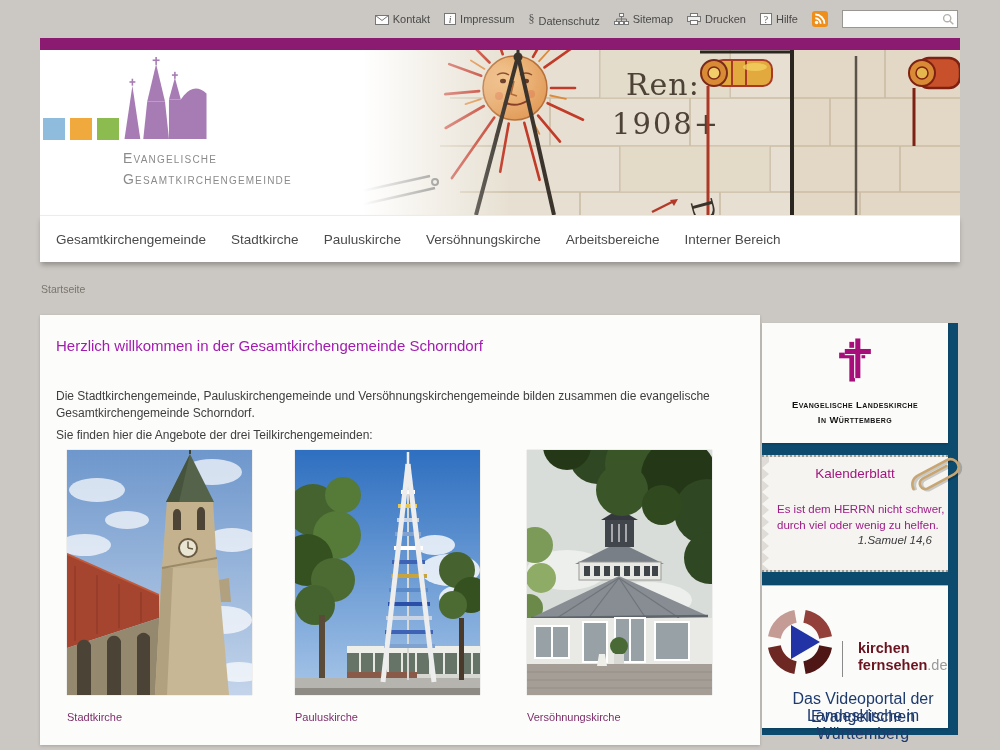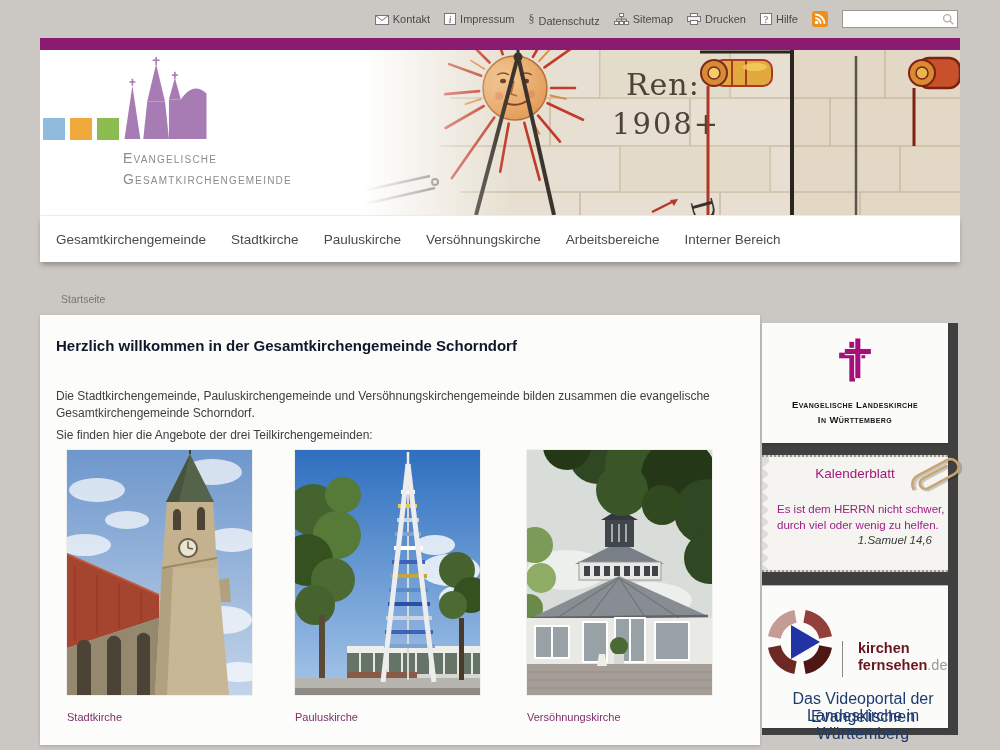--- a/index.html
+++ b/index.html
@@ -32,38 +32,38 @@
   .logo-churches { position:absolute; left:83px; top:6px; width:85px; height:84px; }
   .logo-text { position:absolute; left:83px; top:98px; font-variant:small-caps; color:#8B8B8B;
                font-size:14px; letter-spacing:1.2px; line-height:21px; white-space:nowrap; }
 
   
   .mainnav { position:absolute; left:40px; top:215px; width:920px; height:47px; background:#fff;
              display:flex; align-items:center; gap:25px; padding-left:16px;
              border-top:1px solid #ececea; box-shadow:0 4px 5px -1px rgba(0,0,0,.28); }
   .nav-item { font-size:13.5px; color:#4a4a4a; cursor:pointer; white-space:nowrap; }
 
-  .breadcrumb { position:absolute; left:41px; top:293px; font-size:10.5px; color:#7a766e;margin-left:20px; }
+  .breadcrumb { position:absolute; left:41px; top:283px; font-size:10.5px; color:#7a766e; }
 
   
   .main-card { position:absolute; left:40px; top:315px; width:720px; height:430px; background:#FCFCFB;
                box-shadow:0 1px 3px rgba(0,0,0,.18); }
-  .m-title { position:absolute; left:16px; top:22px; font-size:15px; font-weight:bold; color:#0f172a; }
+  .m-title { position:absolute; left:16px; top:22px; font-size:15px; font-weight:normal; color:#a21caf; }
   .m-sub   { position:absolute; left:16px; top:50px; font-size:12px; font-weight:bold; color:#3e3e3e; }
   .m-p1    { position:absolute; left:16px; top:73px; width:682px; font-size:12px; color:#3e3e3e; line-height:17px; }
   .m-p2    { position:absolute; left:16px; top:113px; width:682px; font-size:12px; color:#3e3e3e; }
   .photo { position:absolute; top:135px; width:185px; height:245px; cursor:pointer; overflow:hidden;
            box-shadow:0 0 1px rgba(0,0,0,.3); }
   .photo svg { display:block; }
   .ph-1 { left:27px; } .ph-2 { left:255px; } .ph-3 { left:487px; }
   .caption { position:absolute; top:396px; font-size:11px; color:#7C2E69; cursor:pointer; }
   .cp-1 { left:27px; } .cp-2 { left:255px; } .cp-3 { left:487px; }
 
   
-  .sidebar { position:absolute; left:762px; top:323px; width:196px; height:412px; background:#404040;text-decoration:underline; }
+  .sidebar { position:absolute; left:762px; top:323px; width:196px; height:412px; background:#0c4a6e;text-decoration:underline; }
   .widget { position:absolute; left:0; width:186px; background:#FBFBFA; box-shadow:0 1px 2px rgba(0,0,0,.18); }
   .w-landeskirche { top:0; height:120px; cursor:pointer; }
   .lk-cross { position:absolute; left:76px; top:14px; }
   .lk-text { position:absolute; left:0; top:74px; width:100%; text-align:center; font-size:9.5px;
              font-weight:bold; color:#141414; font-variant:small-caps; letter-spacing:.4px; line-height:15px; }
   .w-kalender { top:132px; height:117px; background:#DFDCD7; border-top:2px dotted #9d998f;
                 border-bottom:2px dotted #9d998f; box-shadow:none;padding-left:27px; }
   .kal-paper { position:absolute; left:0; top:0; width:186px; height:113px; background:#F5F4F1;
                clip-path:polygon(7px 0,186px 0,186px 113px,7px 113px,0 107px,7px 101px,0 95px,7px 89px,
                  0 83px,7px 77px,0 71px,7px 65px,0 59px,7px 53px,0 47px,7px 41px,0 35px,7px 29px,

